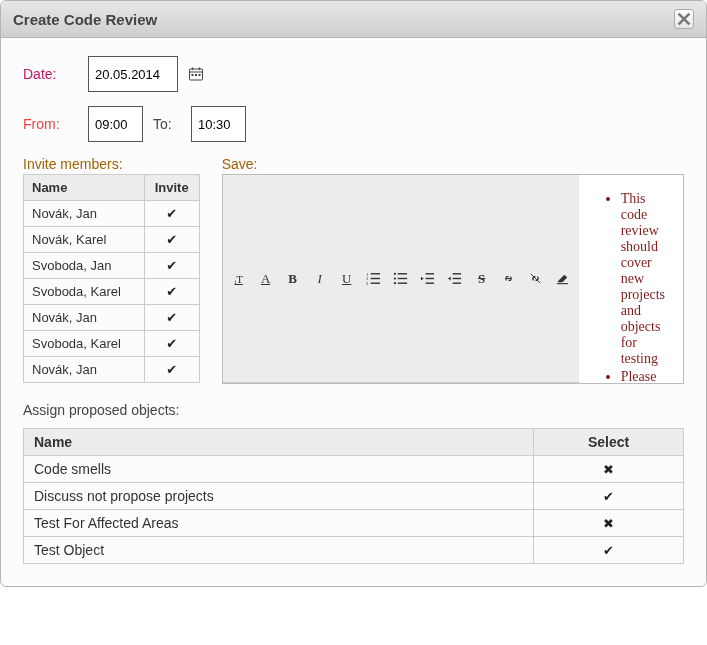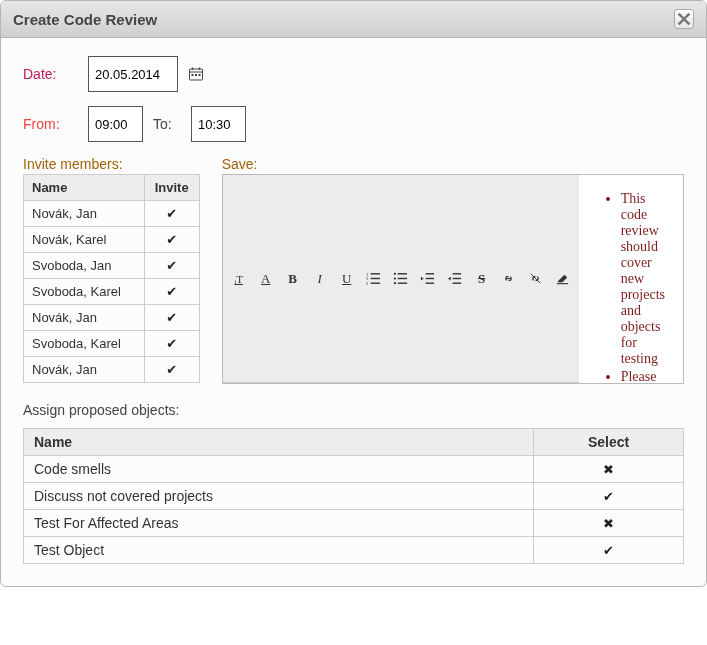--- a/index.html
+++ b/index.html
@@ -350,21 +350,21 @@
           <th>Name</th>
           <th class="sel-head">Select</th>
         </tr>
       </thead>
       <tbody id="objects-body">
           <tr>
             <td>Code smells</td>
             <td class="sel-cell"><span class="chk">✖</span></td>
           </tr>
           <tr>
-            <td>Discuss not covered projects</td>
+            <td>Discuss not propose projects</td>
             <td class="sel-cell"><span class="chk">✔</span></td>
           </tr>
           <tr>
             <td>Test For Affected Areas</td>
             <td class="sel-cell"><span class="chk">✖</span></td>
           </tr>
           <tr>
             <td>Test Object</td>
             <td class="sel-cell"><span class="chk">✔</span></td>
           </tr>

